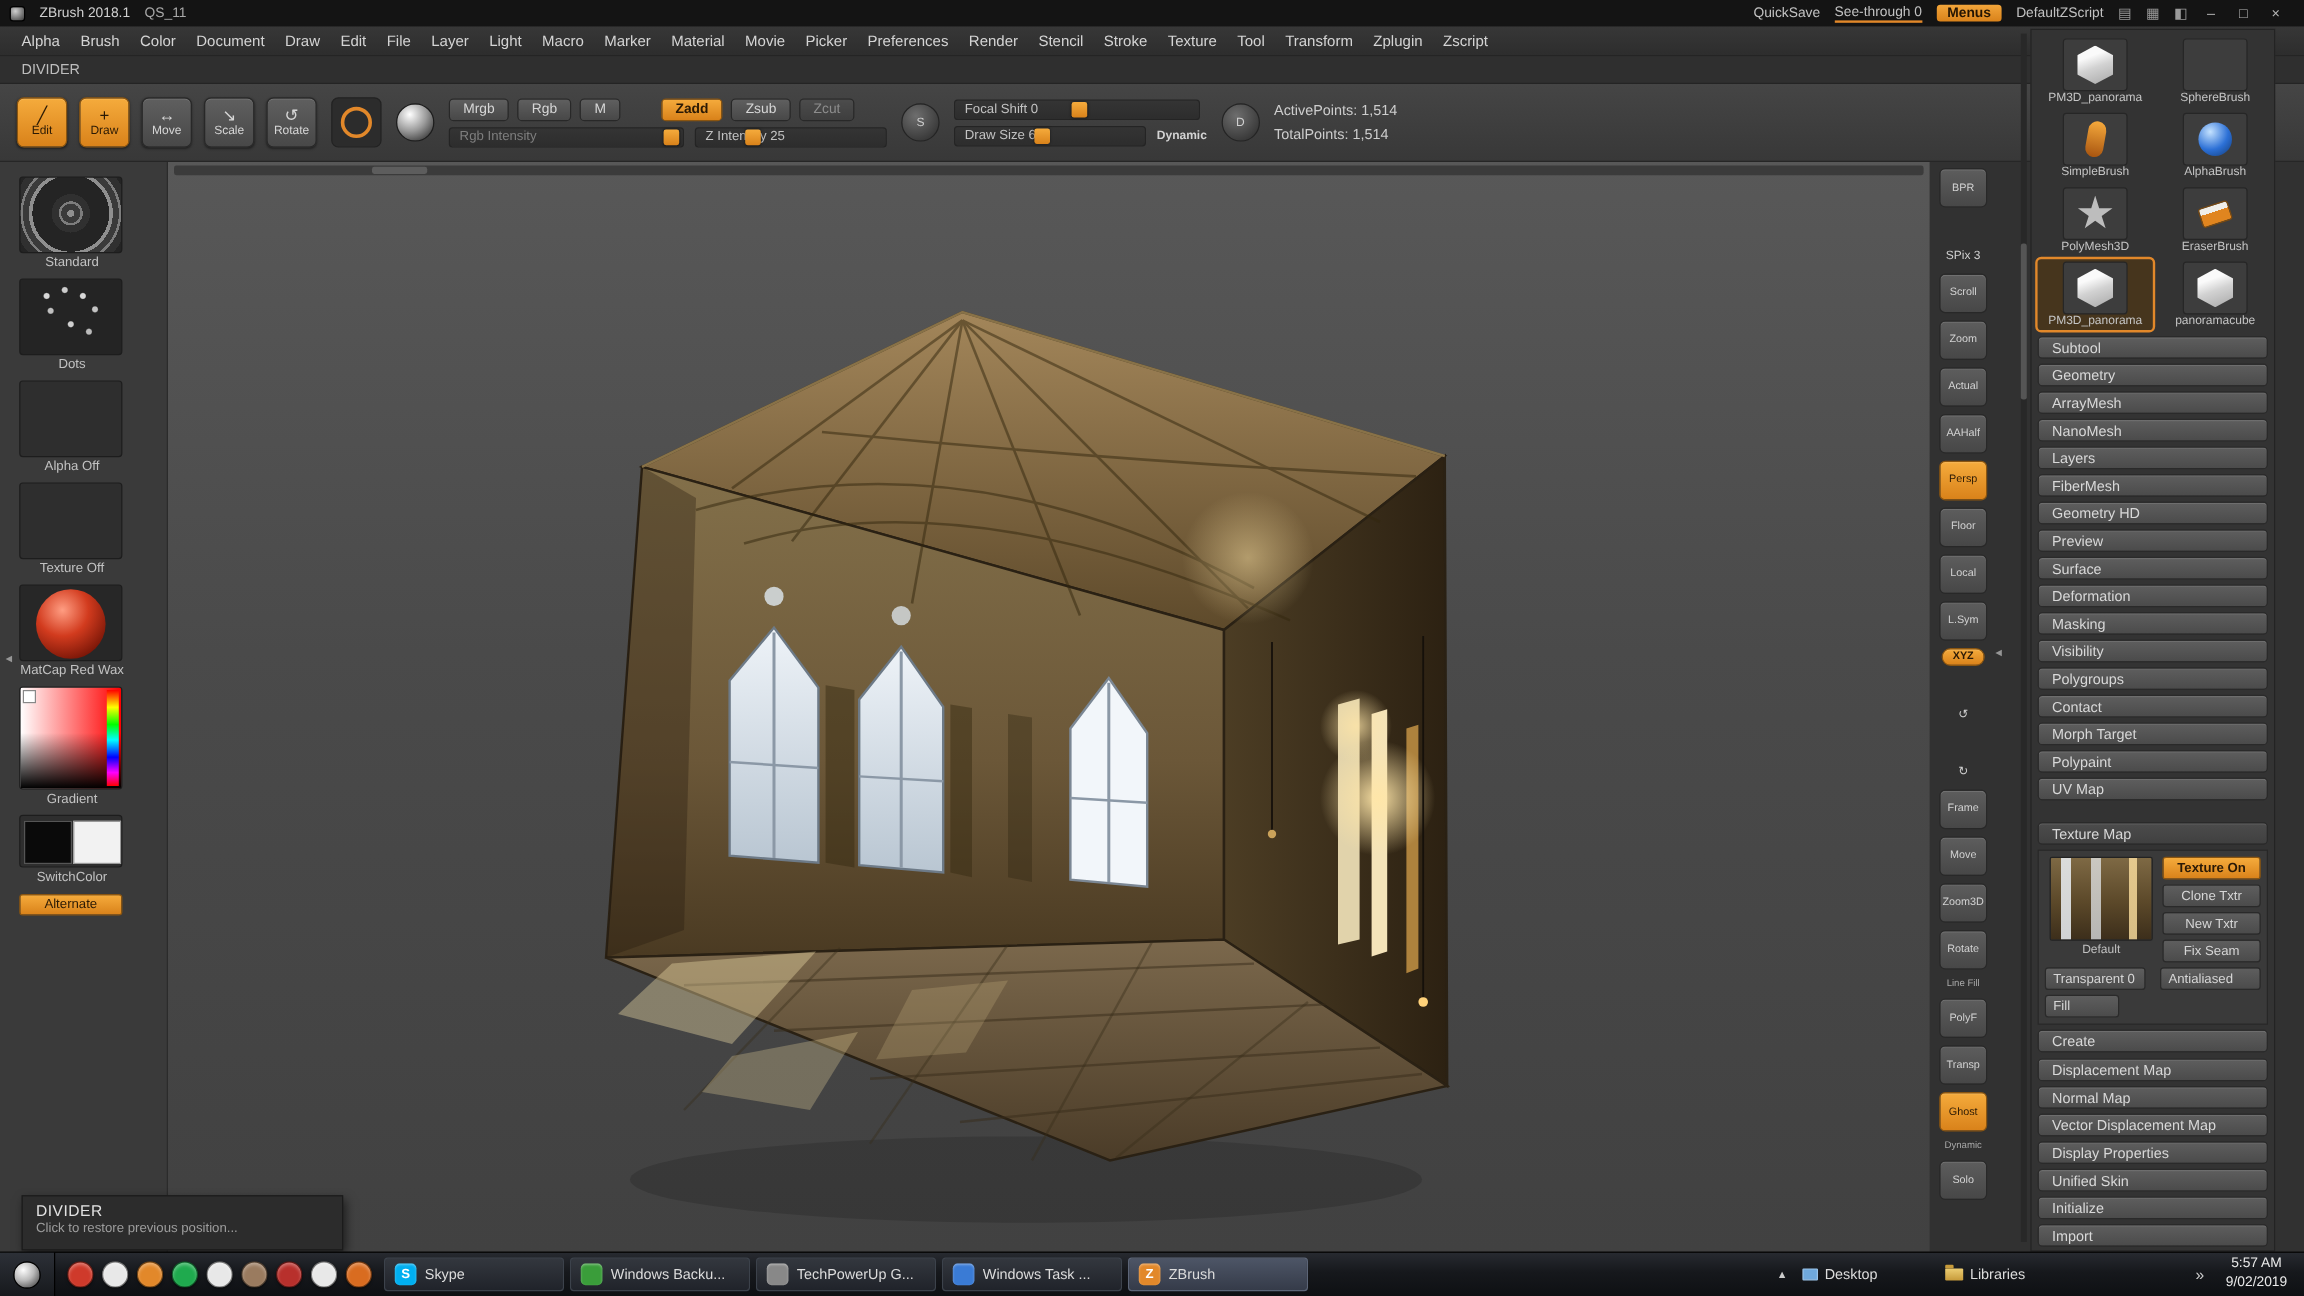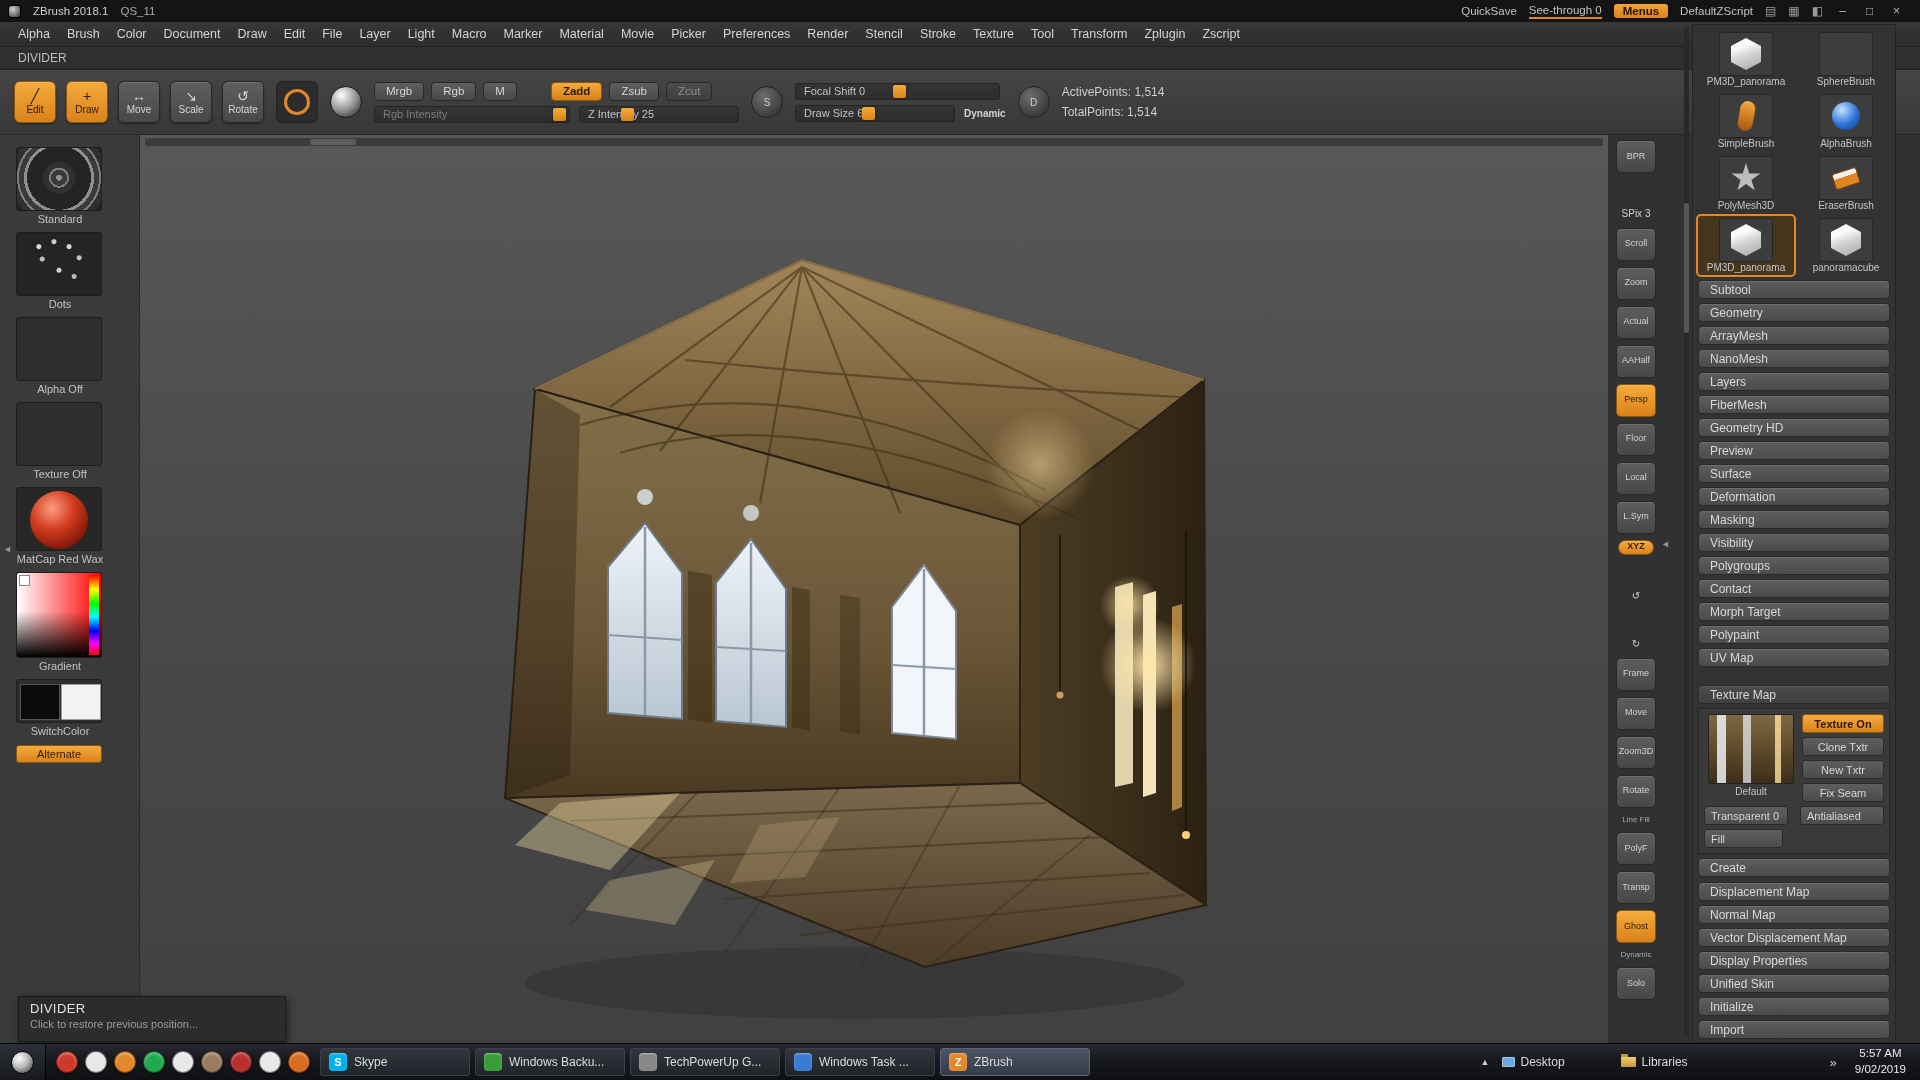--- a/index.html
+++ b/index.html
@@ -171,21 +171,21 @@
       linear-gradient(90deg, rgba(0,0,0,0) 0 10%, rgba(235,240,245,.85) 10% 20%, rgba(0,0,0,0) 20% 40%, rgba(235,240,245,.7) 40% 50%, rgba(0,0,0,0) 50% 78%, rgba(255,225,160,.8) 78% 86%, rgba(0,0,0,0) 86%),
       linear-gradient(180deg,#7e6944 0%, #5b4829 55%, #3c2e1b 100%); }
   .tm-caption { font-size:10px; color:#c0c0c0; margin-top:2px; }
   .tm-right { display:flex; flex-direction:column; gap:4px; }
   .tm-btn { height:19px; border-radius:3px; font-size:11px; color:#d6d6d6; text-align:center;
     background:linear-gradient(#5e5e5e,#4b4b4b); border:1px solid #2a2a2a; padding:0 6px;
     display:flex; align-items:center; justify-content:center; }
   .tm-btn.active { background:linear-gradient(#f5ab3c,#d9821a); color:#2b1a06; font-weight:bold; border-color:#8a5510; }
   .tm-row { grid-column:1/3; display:flex; gap:12px; }
   .tm-row .tm-btn { flex:1; justify-content:flex-start; }
-  .fill-btn { grid-column:1/3; width:79px; justify-content:flex-start; }
+  .fill-btn { grid-column:1/3; width:62px; justify-content:flex-start; }
 
   
   .tooltip { position:absolute; left:18px; top:996px; width:268px; height:46px; background:#2c2c2c;
     border:1px solid #1b1b1b; box-shadow:2px 3px 8px rgba(0,0,0,.55); padding:4px 11px; z-index:40; }
   .tooltip-title { font-size:13px; color:#e2e2e2; letter-spacing:.4px; }
   .tooltip-body { font-size:11px; color:#9d9d9d; margin-top:2px; white-space:nowrap; overflow:hidden; }
 
   
   .taskbar { position:absolute; left:0; right:0; bottom:0; height:37px; z-index:60;
     background:linear-gradient(#272a30,#16181c 45%,#0e1013); border-top:1px solid #000;

